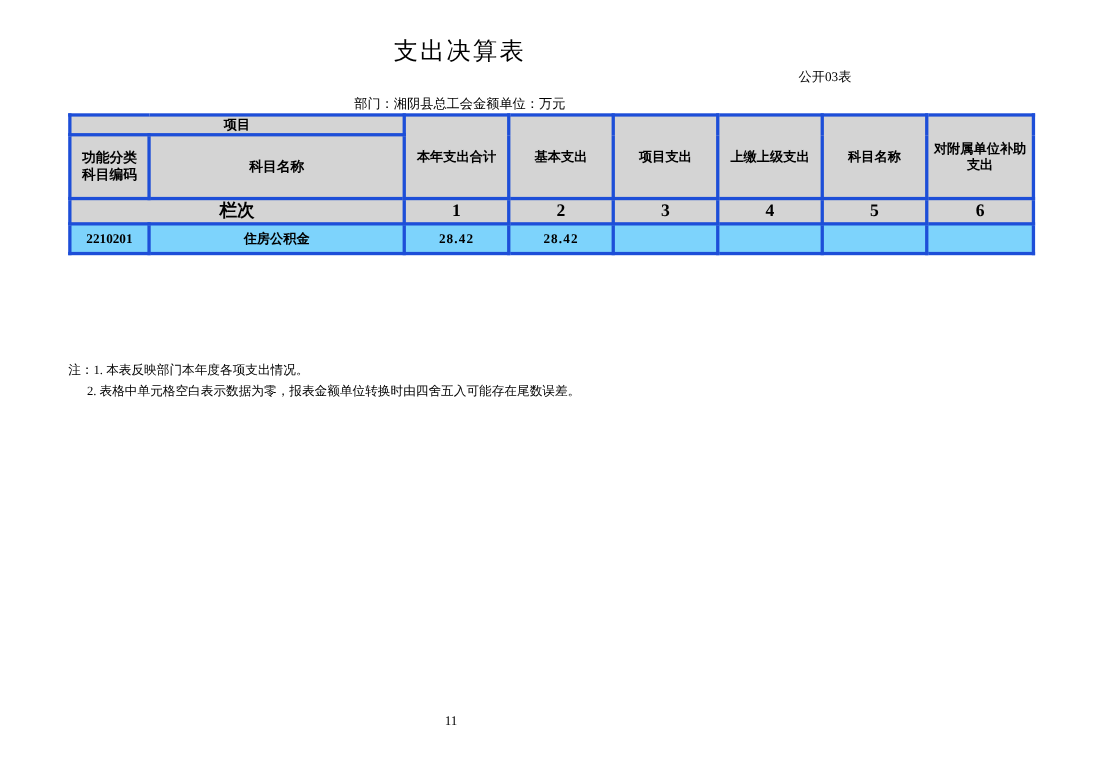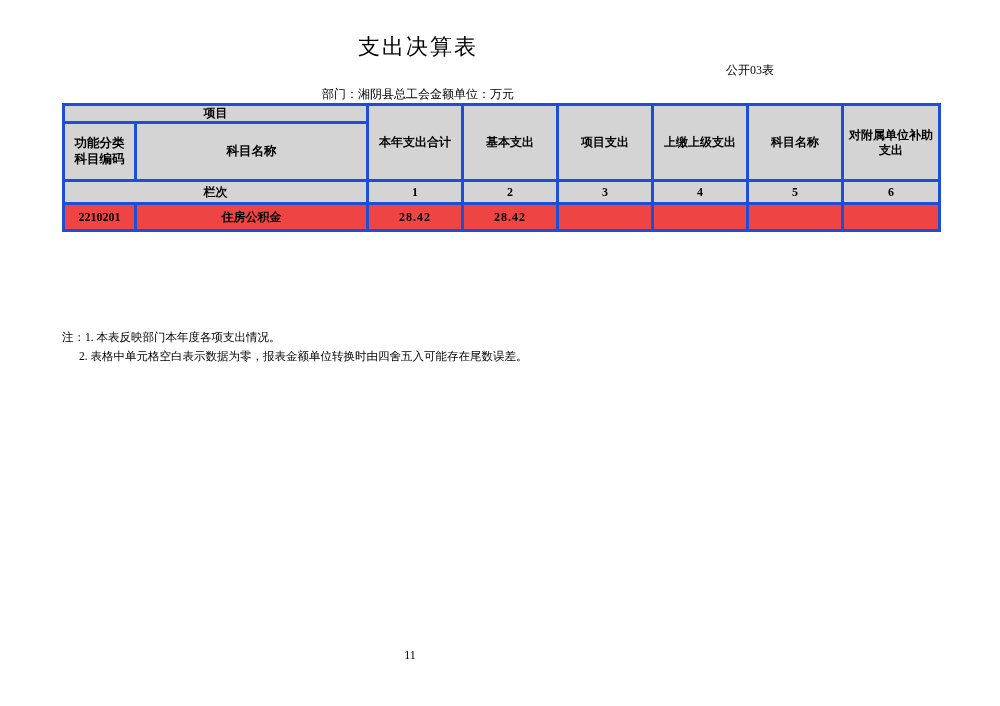--- a/index.html
+++ b/index.html
@@ -71,28 +71,28 @@
   .hdr-group {
     height: 18px;
     font-size: 12px;
   }
   .hdr-main {
     height: 58px;
     font-size: 12.5px;
   }
   .hdr-lanqi {
     height: 20px;
-    font-size: 12px;
+    font-size: 16px;
   }
   .num-col {
     height: 20px;
   }
   .data-row td {
     height: 24px;
-    background: #ef4444;
+    background: #7dd3fc;
   }
   .cell-code {
     text-align: center;
     padding-right: 6px;
   }
   .cell-name {
     text-align: left;
     padding-left: 5px;
   }
   .cell-amount {

